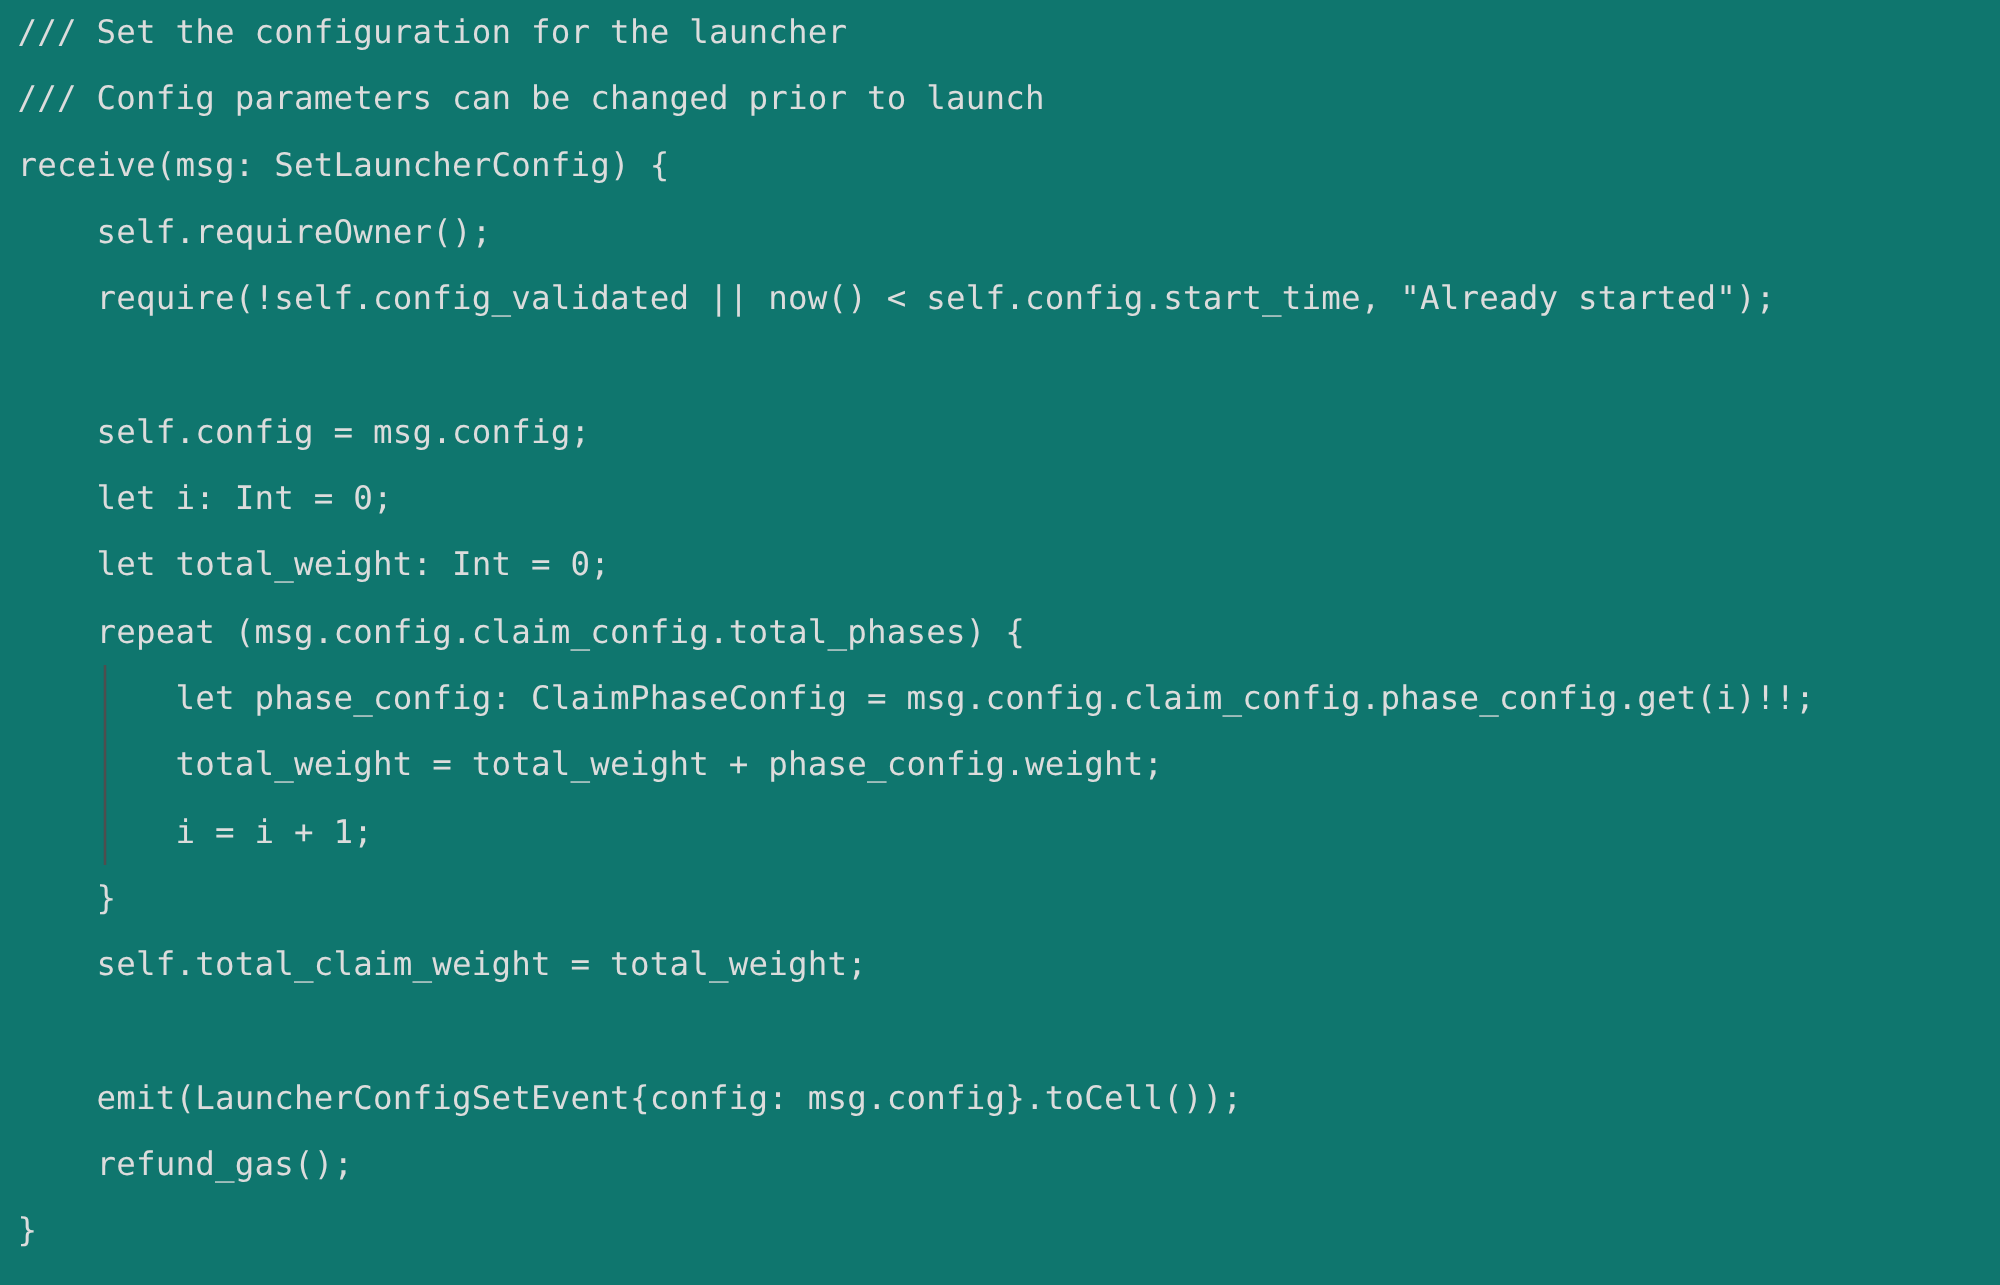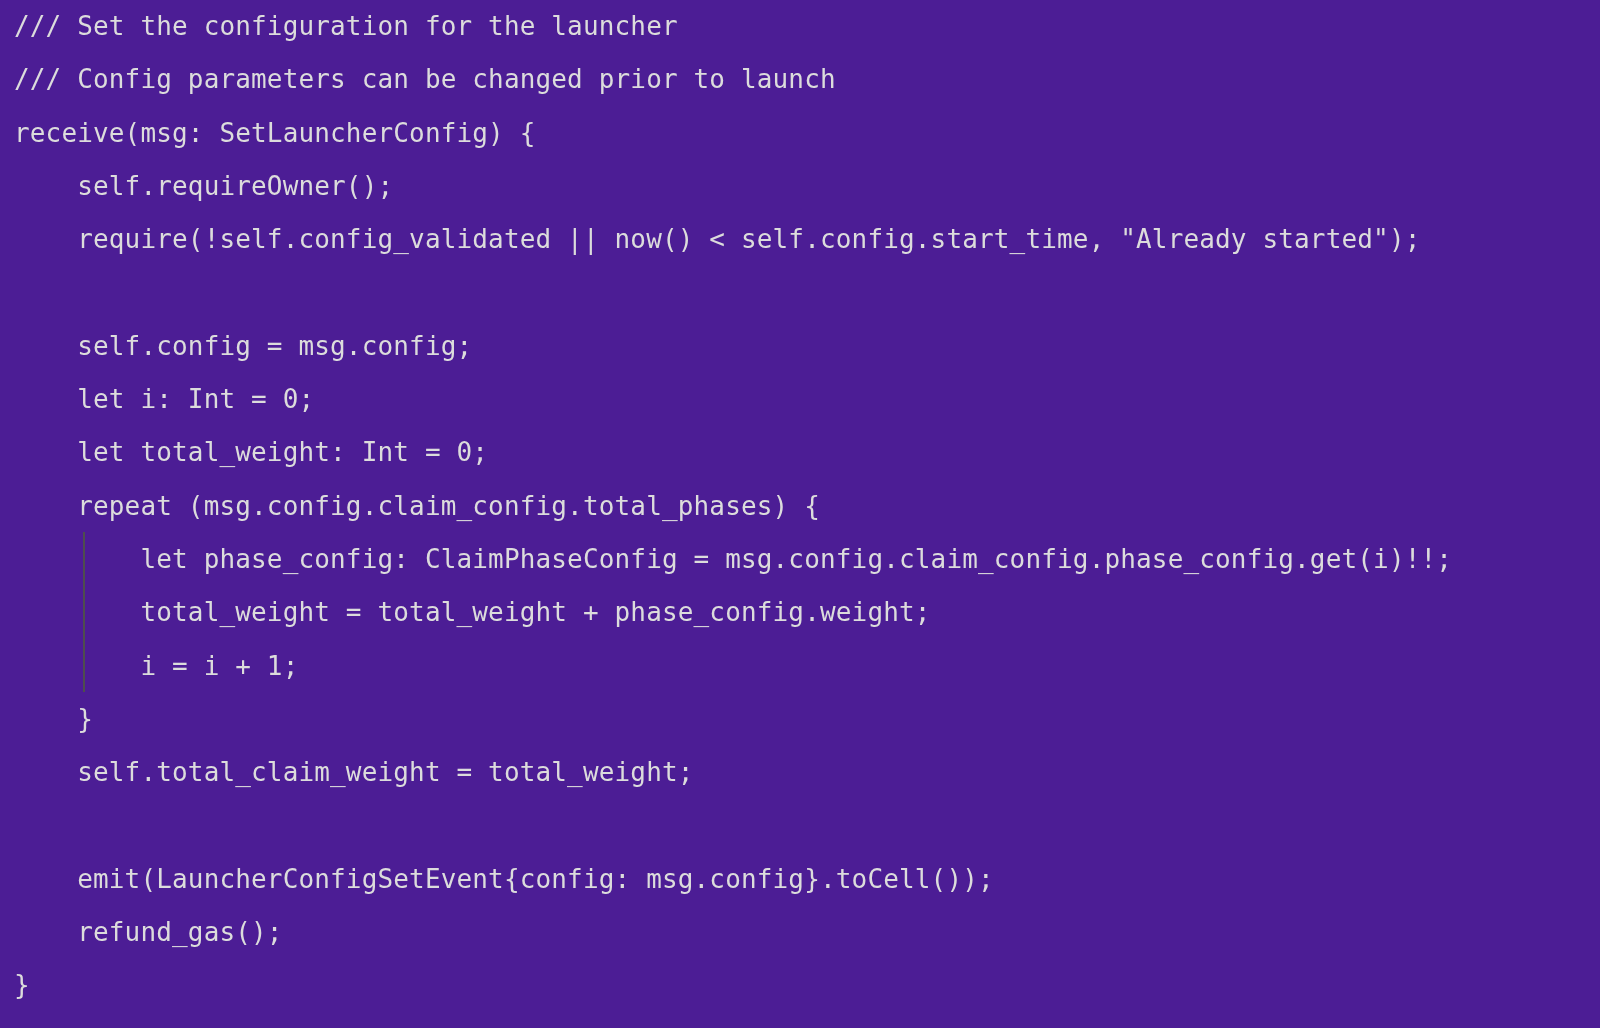--- a/index.html
+++ b/index.html
@@ -4,21 +4,21 @@
 <style>
   html, body {
     margin: 0;
     padding: 0;
     background: #1f1f1f;
   }
   #code-viewport {
     position: relative;
     width: 1600px;
     height: 1028px;
-    background: #4c1d95;
+    background: #0f766e;
     overflow: hidden;
     font-family: "DejaVu Sans Mono", "Liberation Mono", monospace;
     font-size: 26px;
     line-height: 53.3px;
     color: #dcdcdc;
     -webkit-font-smoothing: antialiased;
   }
   #code-lines {
     position: absolute;
     top: 0;

